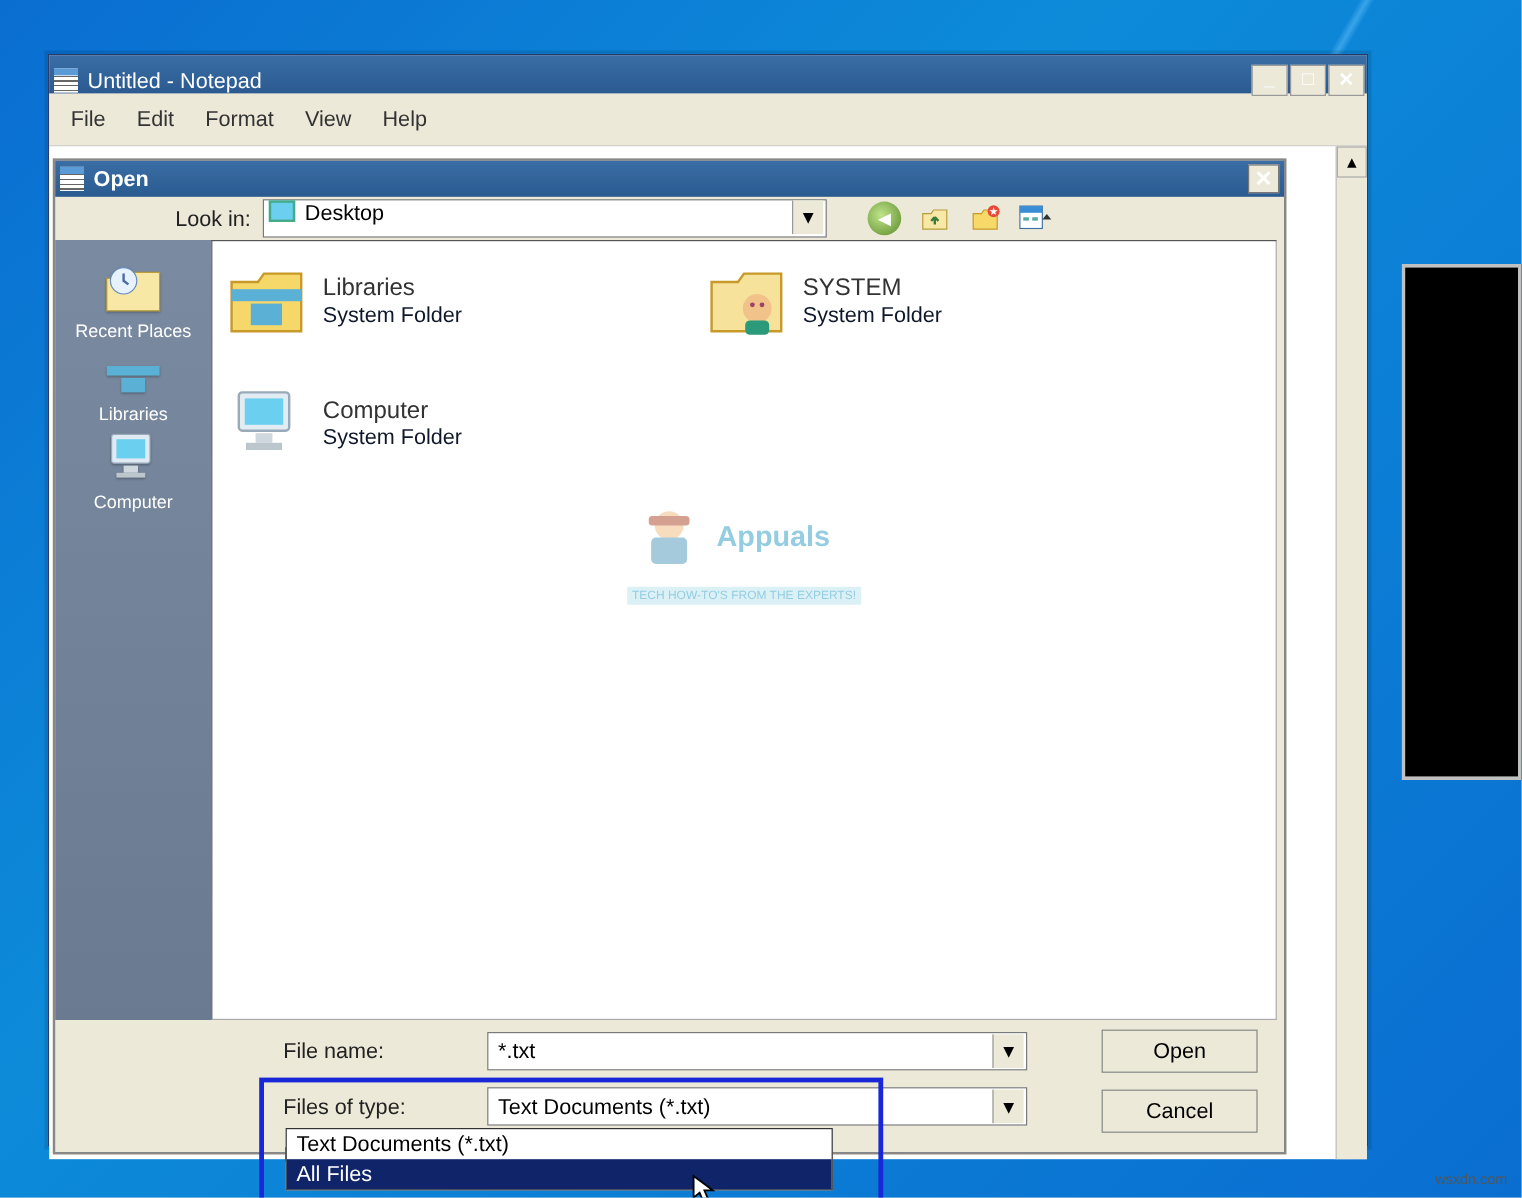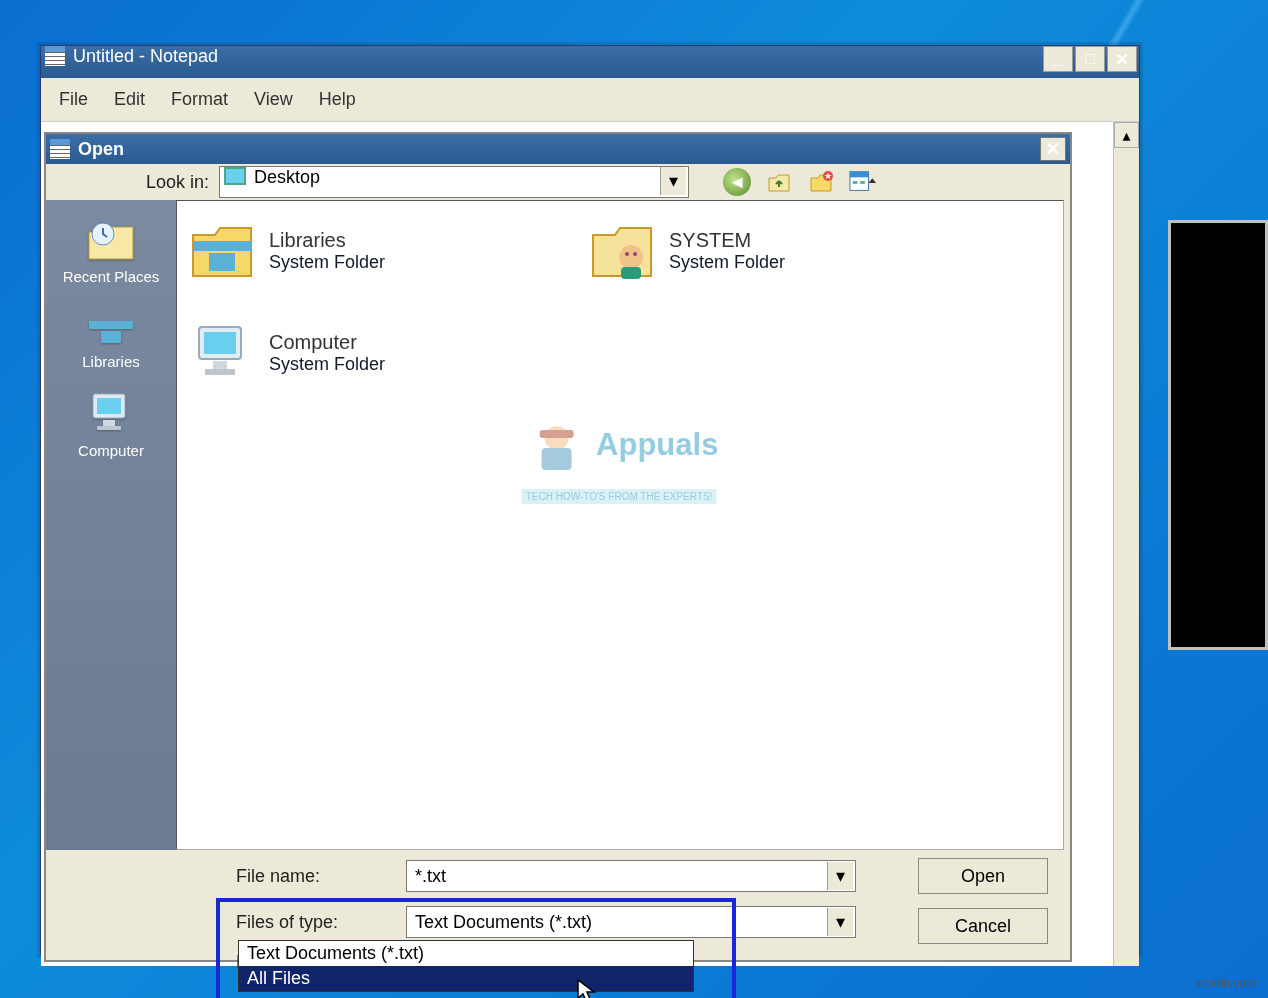--- a/index.html
+++ b/index.html
@@ -2,21 +2,21 @@
 <html><head>
 <meta charset="utf-8">
 <style>
   * { box-sizing: border-box; font-family: "Segoe UI", Tahoma, sans-serif; }
   body { margin:0; background: linear-gradient(135deg,#0a6ed1 0%,#0d8bd9 40%,#0a6ed1 100%); width:1268px; height:998px; position:relative; overflow:hidden;}
   body::before { content:""; position:absolute; top:0; right:50px; width:400px; height:420px; background:linear-gradient(120deg,transparent 49%,rgba(110,200,255,.45) 50%,transparent 51%); }
   .dark-panel { position:absolute; top:220px; right:0; width:100px; height:430px; background:#000; border:3px solid #c0c0c0; }
   .watermark-site { position:absolute; bottom:8px; right:12px; font-size:12px; color:#555; }
 
   .notepad { position:absolute; top:45px; left:40px; width:1100px; height:910px; background:#ece9d8; border:1px solid #2a3b6b; box-shadow:0 0 0 3px rgba(0,0,0,.1); }
-  .titlebar { height:32px; background:linear-gradient(#3a6ea5,#2a5a90); display:flex; align-items:flex-start; color:#fff; font-size:18px; padding:0 2px 0 4px; }
+  .titlebar { height:32px; background:linear-gradient(#3a6ea5,#2a5a90); display:flex; align-items:center; color:#fff; font-size:18px; padding:10px 2px 0 4px; }
   .titlebar .np-icon { width:20px; height:20px; background:#fff; margin-right:8px; display:flex; flex-direction:column; }
   .titlebar .np-icon::before{content:"";height:6px;background:#5a9bd5;} .titlebar .np-icon::after{content:"";flex:1;background:repeating-linear-gradient(#666 0 1px,#fff 1px 4px);}
   .winctrls { margin-left:auto; display:flex; gap:2px; }
   .winbtn { width:30px; height:26px; background:#ece9d8; border:1px solid #999; display:flex; align-items:center; justify-content:center; font-size:16px; font-weight:bold; }
   .menubar { height:44px; background:#ece9d8; display:flex; align-items:center; gap:6px; padding:4px 8px; font-size:18px; color:#333; border-bottom:1px solid #ccc;}
   .menubar span{ padding:2px 10px; }
   .client { position:relative; height:calc(100% - 64px); background:#fff; }
   .client .vscroll { position:absolute; top:0; right:0; bottom:0; width:26px; background:#ece9d8; border-left:1px solid #c0c0c0; }
   .client .vscroll .arrow { height:26px; background:#ece9d8; border:1px solid #aaa; display:flex; align-items:center;justify-content:center;}
 
@@ -27,31 +27,31 @@
   .opendlg .xbtn{ margin-left:auto; width:26px;height:24px;background:#ece9d8;border:1px solid #777;display:flex;align-items:center;justify-content:center;font-weight:bold;}
   .toolbar { height:36px; display:flex; align-items:center; padding:8px 10px 8px 100px; gap:10px; }
   .toolbar label{ font-size:18px; color:#222; }
   .lookin-dd { display:flex; align-items:flex-start; width:470px; height:32px; background:#fff; border:1px solid #7a7a7a; padding:0 2px 0 4px; font-size:18px;}
   .lookin-dd .monitor{ width:22px;height:18px;border:2px solid #4a8; background:#6bd0f0; margin-right:8px;}
   .lookin-dd .ddar{ margin-left:auto; width:26px;height:28px;border-left:1px solid #999;display:flex;align-items:center;justify-content:center;background:#ece9d8;}
   .tbicons { display:flex; gap:14px; margin-left:24px; }
   .tbicon{ width:28px; height:28px; border-radius:4px; display:flex;align-items:center;justify-content:center; font-size:18px;}
 
   .body { display:flex; height:650px; }
-  .places { width:130px; background:linear-gradient(#7a8aa0,#6a7a90); display:flex; flex-direction:column; align-items:center; gap:18px; padding:18px 4px; color:#fff; font-size:15px; text-align:center;}
+  .places { width:130px; background:linear-gradient(#7a8aa0,#6a7a90); display:flex; flex-direction:column; align-items:center; gap:2px; padding:18px 4px; color:#fff; font-size:15px; text-align:center;}
   .place { display:flex; flex-direction:column; align-items:center; gap:4px; }
   .place svg{ filter:drop-shadow(0 1px 1px rgba(0,0,0,.3)); }
 
   .filepane { flex:1; background:#fff; border:1px inset #aaa; margin:0 6px 0 0; padding:18px 10px; position:relative;}
   .items { display:flex; flex-wrap:wrap; gap:40px 80px; }
   .item { display:flex; align-items:center; gap:12px; width:320px;}
   .item .lbl { font-size:20px; color:#333; line-height:1.2;}
   .item .sub { font-size:18px; color:#0f172a;}
   .wm { position:absolute; top:40%; left:50%; transform:translate(-50%,-50%); opacity:.55; text-align:left; }
-  .wm .brand{ font-size:31px; color:#3da3c9; font-weight:600;margin-top:16px;}
+  .wm .brand{ font-size:24px; color:#3da3c9; font-weight:600;margin-top:16px;}
   .wm .tag{ font-size:10px; color:#3da3c9; background:#bfe6f0; padding:2px 4px; display:inline-block;}
 
   .bottom { padding:10px 16px 14px 190px; position:relative;}
   .row { display:flex; align-items:center; margin-bottom:14px; }
   .row .lab { width:170px; font-size:18px; color:#222;}
   .combo { width:450px; height:32px; background:#fff; border:1px solid #7a7a7a; display:flex; align-items:center; padding:0 2px 0 8px; font-size:18px;}
   .combo .ddar{ margin-left:auto; width:26px;height:28px;border-left:1px solid #999;display:flex;align-items:center;justify-content:center;background:#ece9d8;}
   .dlgbtn { position:absolute; right:22px; width:130px; height:36px; background:#ece9d8; border:1px solid #888; font-size:18px;}
   .btn-open{ top:8px;} .btn-cancel{ top:58px;}
   .hilite { position:absolute; border:4px solid #1a27d8; pointer-events:none; }

